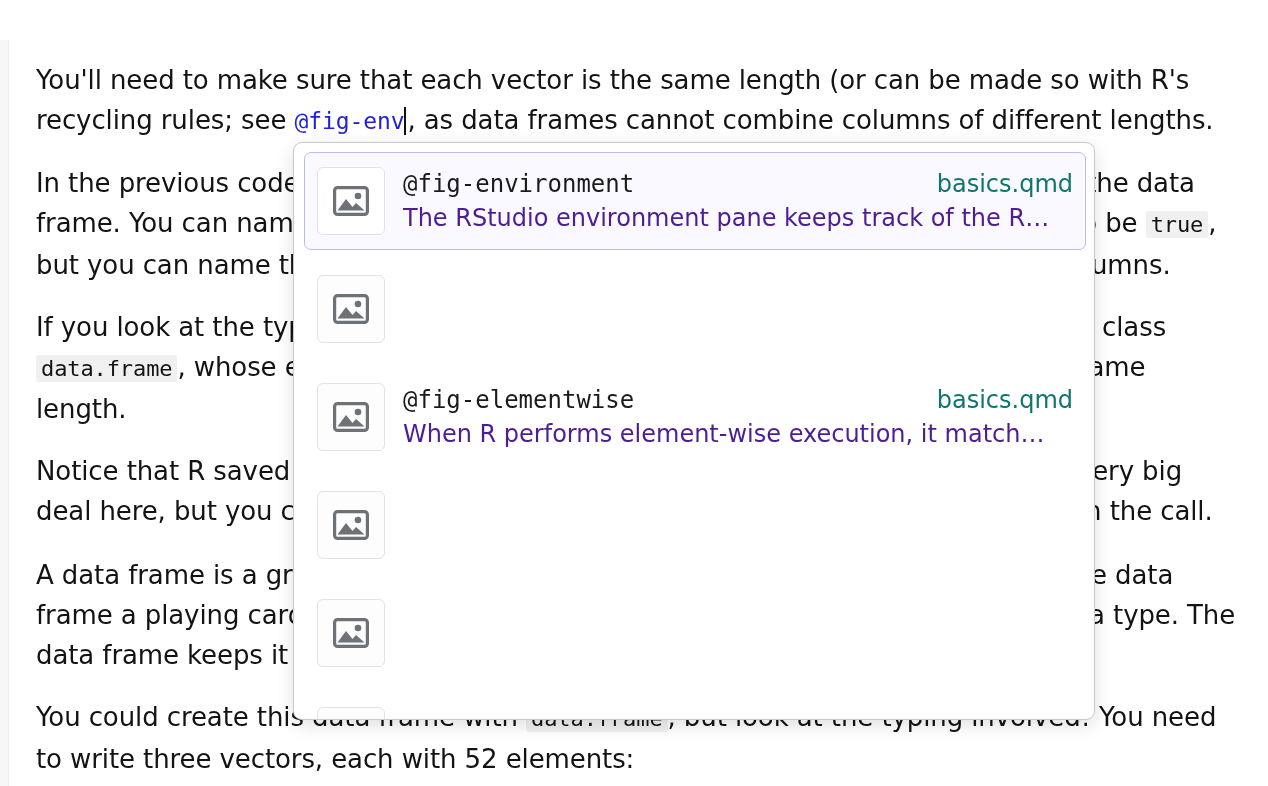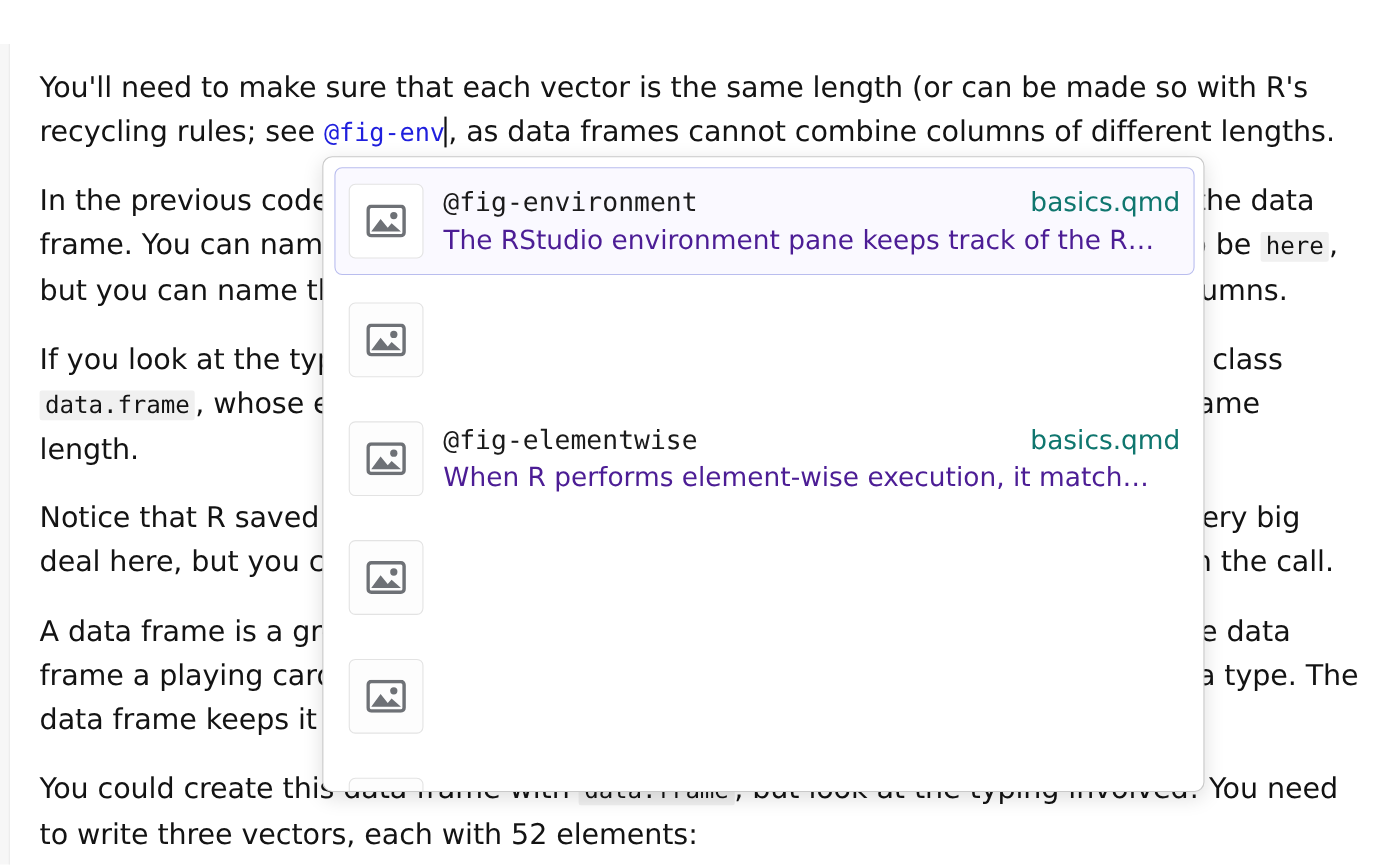--- a/index.html
+++ b/index.html
@@ -185,21 +185,21 @@
 </head>
 <body>
 
 <div id="root">
 
   <div class="gutter"></div>
 
   <div class="doc">
     <div id="paragraphs">
         <div class="para"><span>You'll need to make sure that each vector is the same length (or can be made so with R's recycling rules; see </span><span class="xref">@fig-env</span><span class="caret"></span><span>, as data frames cannot combine columns of different lengths.</span></div>
-        <div class="para"><span>In the previous code, the names of the arguments became the column names of the data frame. You can name the arguments whatever you like; the names do not need to be </span><span class="code">here</span><span>, but you can name the arguments with the same argument names to label the columns.</span></div>
+        <div class="para"><span>In the previous code, the names of the arguments became the column names of the data frame. You can name the arguments whatever you like; the names do not need to be </span><span class="code">true</span><span>, but you can name the arguments with the same argument names to label the columns.</span></div>
         <div class="para"><span>If you look at the type of a data frame, you will see that a data frame is a list with class </span><span class="code">data.frame</span><span>, whose elements are held together by a list (or data frame) with the same length.</span></div>
         <div class="para"><span>Notice that R saved your character vector as a factor vector of levels! It is not a very big deal here, but you can avoid this behaviour by setting </span><span class="code">stringsAsFactors = FALSE</span><span> in the call.</span></div>
         <div class="para"><span>A data frame is a great way to store a deck of cards: you can give every row in the data frame a playing card and every column a property, each with the appropriate data type. The data frame keeps it all together.</span></div>
         <div class="para"><span>You could create this data frame with </span><span class="code">data.frame</span><span>, but look at the typing involved! You need to write three vectors, each with 52 elements:</span></div>
       </div>
   </div>
 
   <div class="popup">
     <div class="popup-scroll" id="ac-list">
         <div class="item selected">

